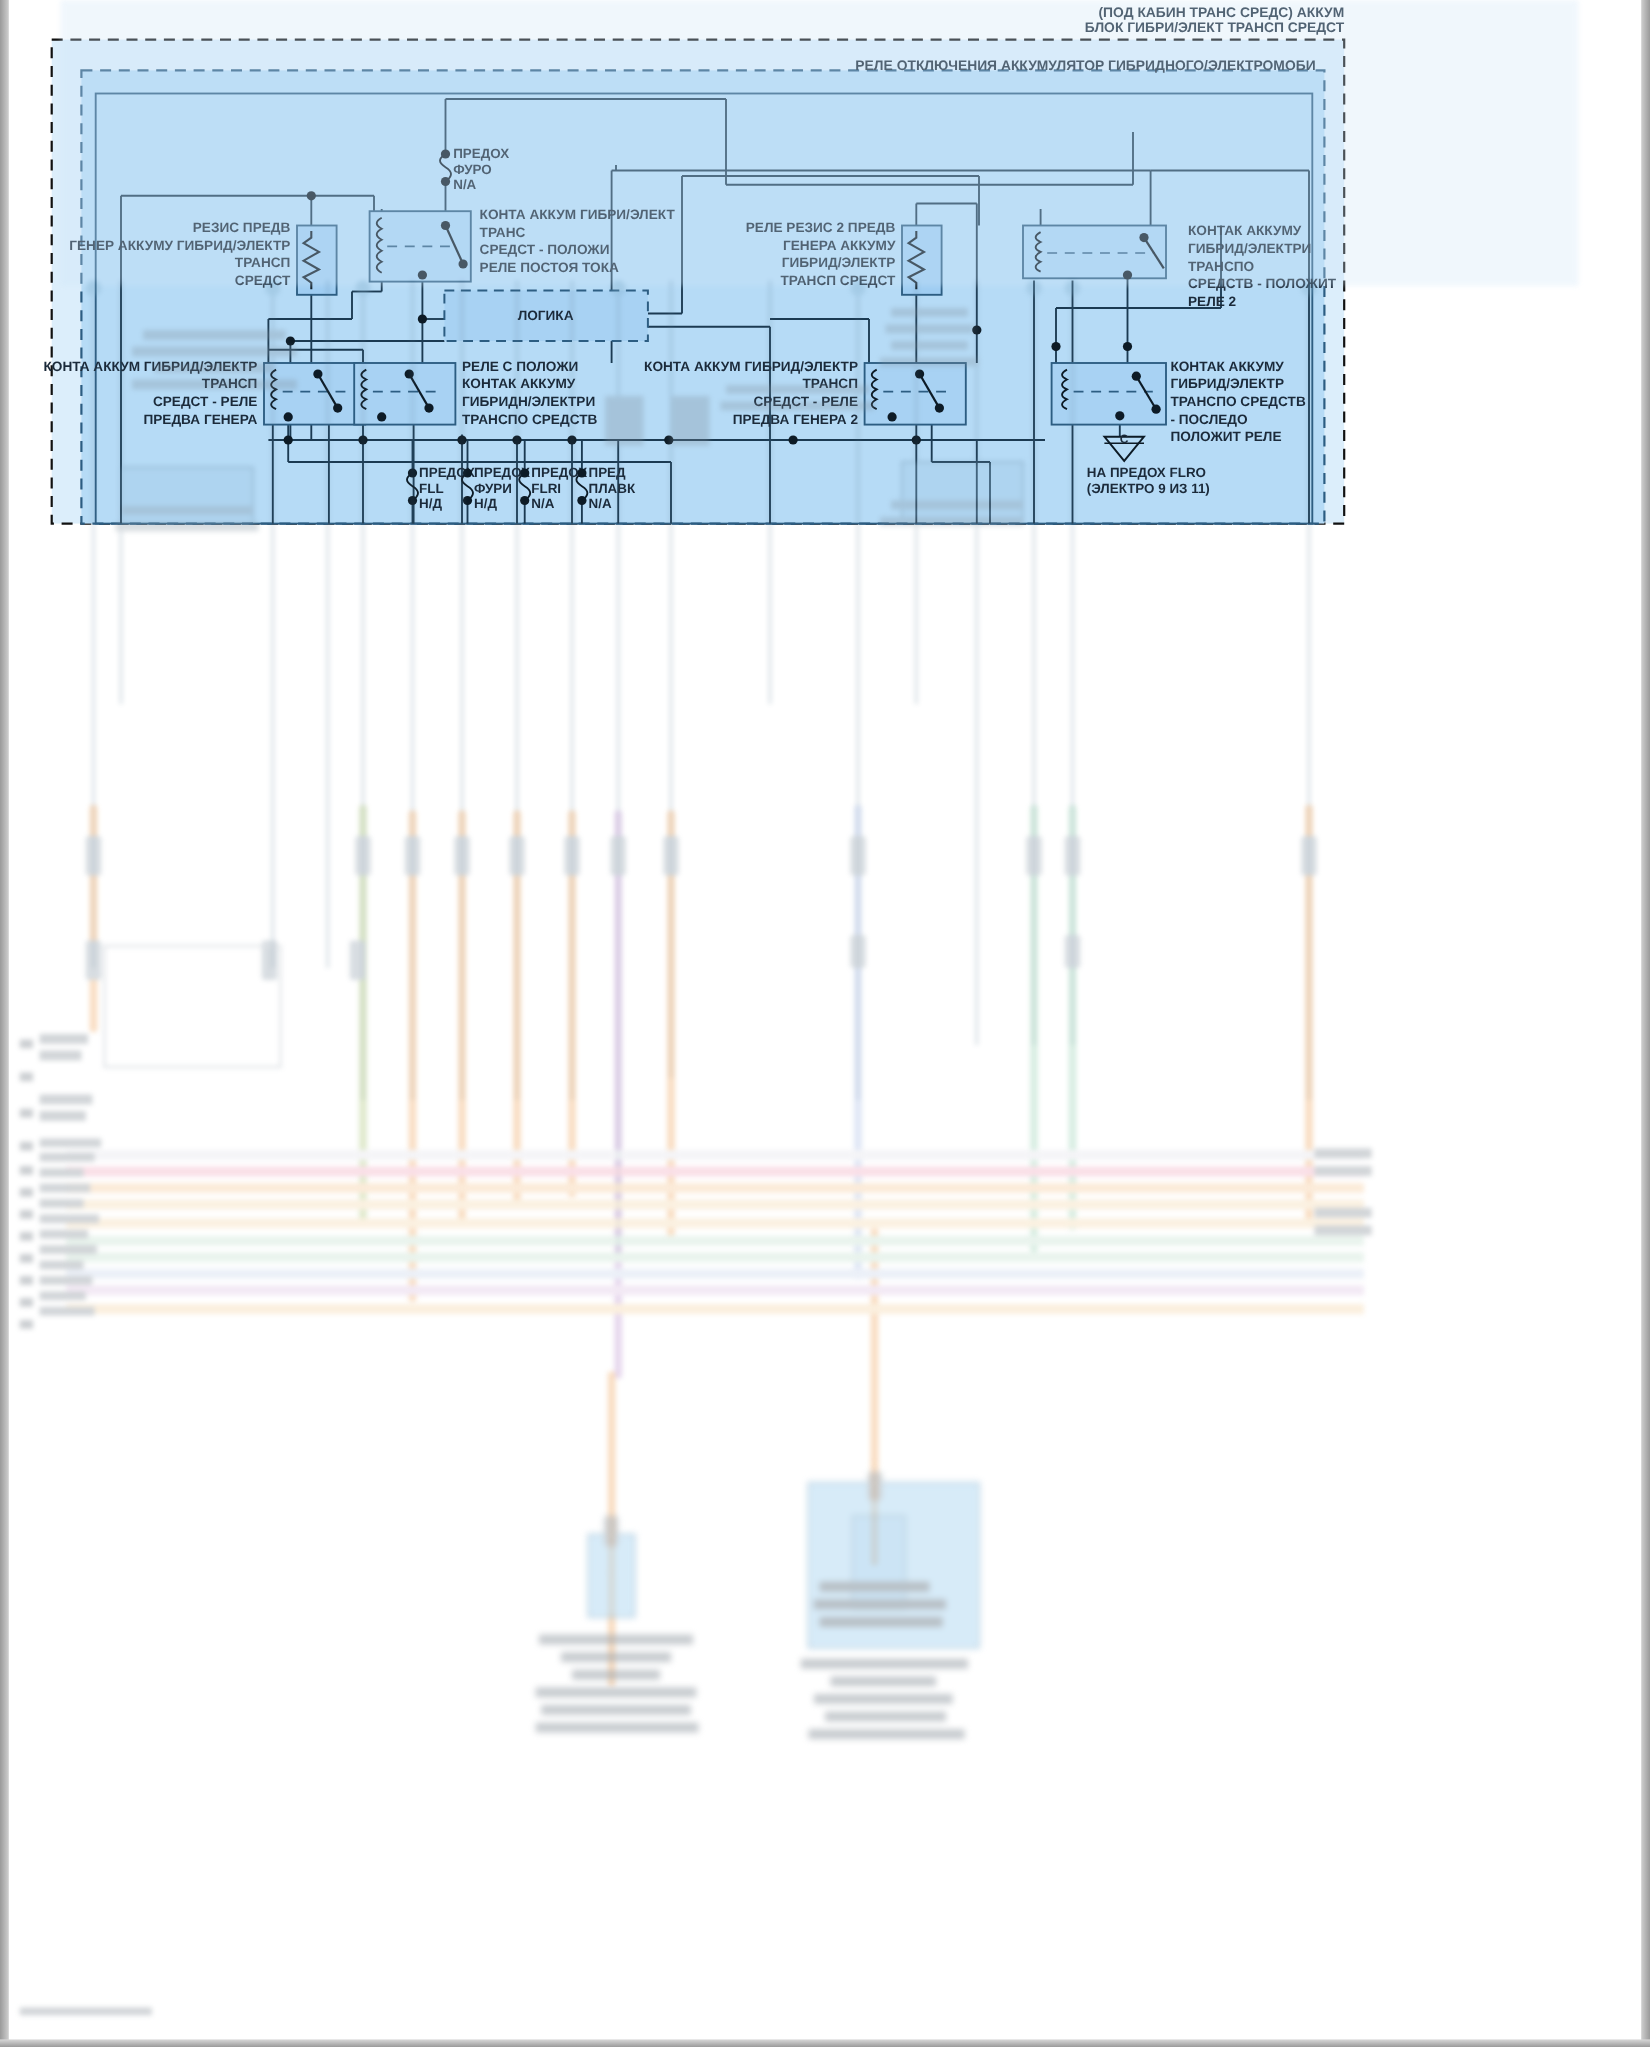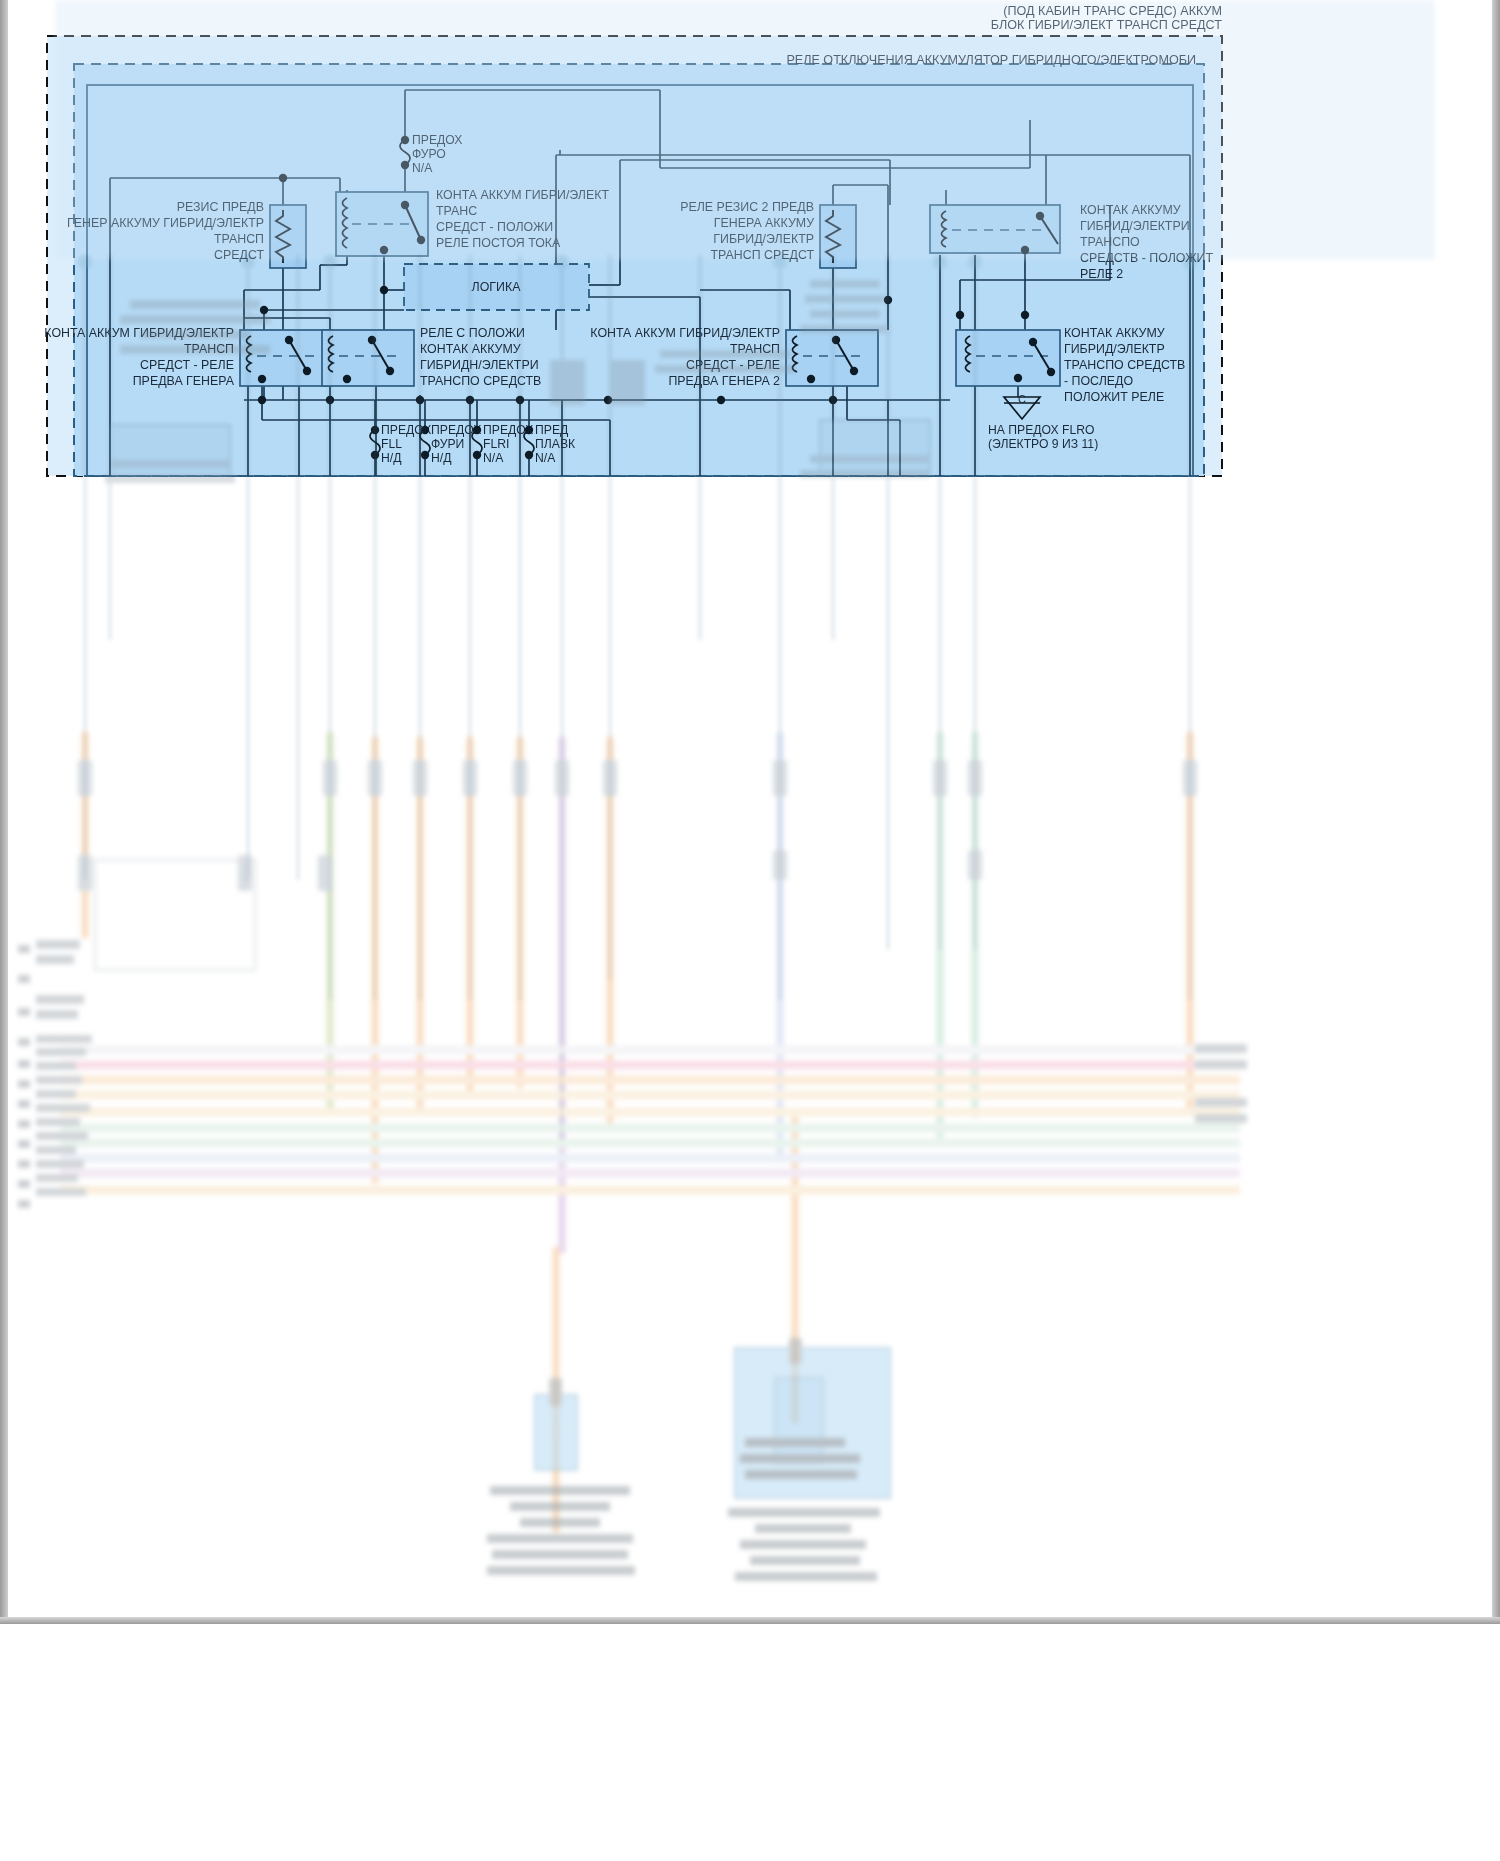--- a/index.html
+++ b/index.html
@@ -1,18 +1,18 @@
 <!DOCTYPE html>
 <html><head>
 <meta charset="utf-8">
 <title>Wiring Diagram</title>
 <style>
   html,body{margin:0;padding:0;background:#ffffff;}
   body{font-family:"Liberation Sans","DejaVu Sans",sans-serif;}
-  #page{position:relative;width:1500px;height:1624px;background:#ffffff;overflow:hidden;}
+  #page{position:relative;width:1500px;height:1861px;background:#ffffff;overflow:hidden;font-weight:bold;}
   #page svg{position:absolute;left:0;top:0;}
   .edge-l{position:absolute;left:0;top:0;width:8px;height:1861px;background:linear-gradient(90deg,#9a9a9a,#cfcfcf);}
   .edge-r{position:absolute;right:0;top:0;width:8px;height:1861px;background:linear-gradient(270deg,#9a9a9a,#cfcfcf);}
   .edge-b{position:absolute;left:0;bottom:0;width:1500px;height:7px;background:linear-gradient(0deg,#9a9a9a,#d8d8d8);}
   text{font-family:"Liberation Sans","DejaVu Sans",sans-serif;fill:#1b2a3a;}
   .lbl{font-size:12.4px;}
   .hdr{font-size:12.6px;}
   .fuse{font-size:12.2px;}
   .wire{stroke:#1b3a52;stroke-width:1.7;fill:none;}
   .comp{fill:#9fcdf2;stroke:#2c5d82;stroke-width:1.7;}

